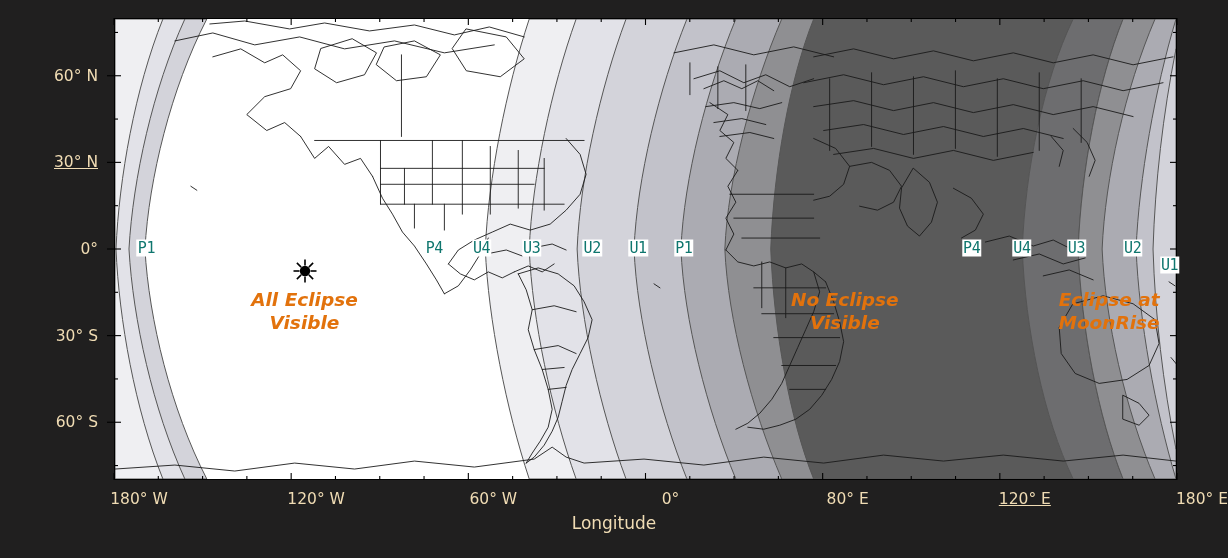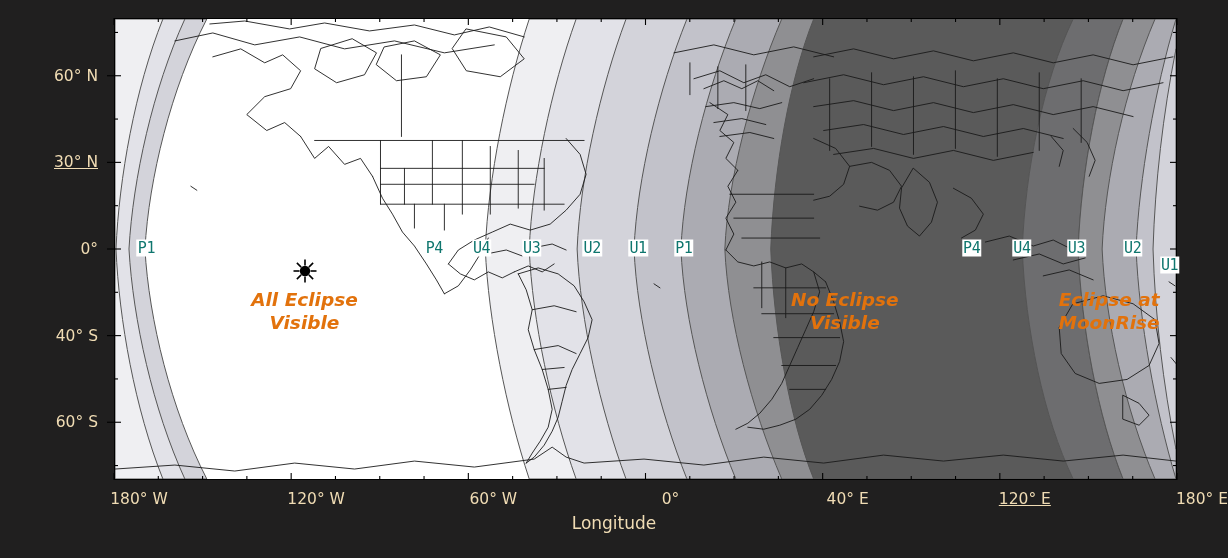--- a/index.html
+++ b/index.html
@@ -339,29 +339,29 @@
         <line x1="107" y1="75.75" x2="114" y2="75.75"></line>
         <line x1="114" y1="32.4375" x2="118" y2="32.4375"></line>
         <line x1="1177" y1="32.4375" x2="1173" y2="32.4375"></line>
       </g>
   </svg>
 
   <div id="yticks">
       <div class="tick-label ytick" style="left: 0px; width: 98px; top: 75.75px;">60° N</div>
       <div class="tick-label ytick" style="left: 0px; width: 98px; top: 162.375px; text-decoration: underline;">30° N</div>
       <div class="tick-label ytick" style="left: 0px; width: 98px; top: 249px;">0°</div>
-      <div class="tick-label ytick" style="left: 0px; width: 98px; top: 335.625px;">40° S</div>
+      <div class="tick-label ytick" style="left: 0px; width: 98px; top: 335.625px;">30° S</div>
       <div class="tick-label ytick" style="left: 0px; width: 98px; top: 422.25px;">60° S</div>
     </div>
   <div id="xticks">
       <div class="tick-label xtick" style="left: 114px; top: 490px;">180° W</div>
       <div class="tick-label xtick" style="left: 291.167px; top: 490px;">120° W</div>
       <div class="tick-label xtick" style="left: 468.333px; top: 490px;">60° W</div>
       <div class="tick-label xtick" style="left: 645.5px; top: 490px;">0°</div>
-      <div class="tick-label xtick" style="left: 822.667px; top: 490px;">40° E</div>
+      <div class="tick-label xtick" style="left: 822.667px; top: 490px;">80° E</div>
       <div class="tick-label xtick" style="left: 999.833px; top: 490px; text-decoration: underline;">120° E</div>
       <div class="tick-label xtick" style="left: 1177px; top: 490px;">180° E</div>
     </div>
 
   <div class="axis-title" id="ylab">Latitude</div>
   <div class="axis-title" id="xlab">Longitude</div>
 
   <div id="overlay" style="position:absolute;left:114px;top:18px;width:1063px;height:462px;">
       <div class="contact" style="left: 32.4806px; top: 229.556px;">P1</div>
       <div class="contact" style="left: 320.376px; top: 229.556px;">P4</div>

